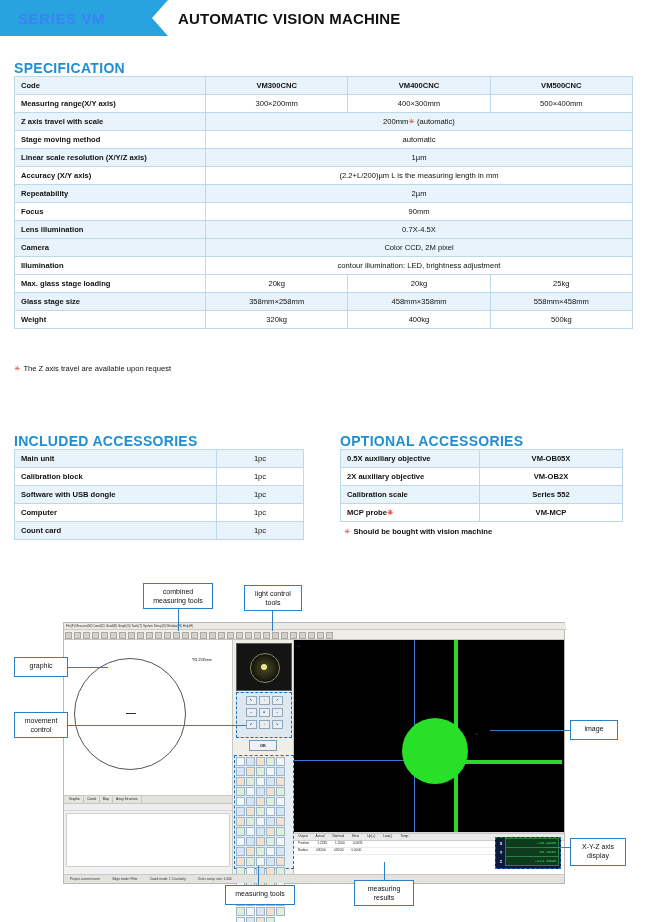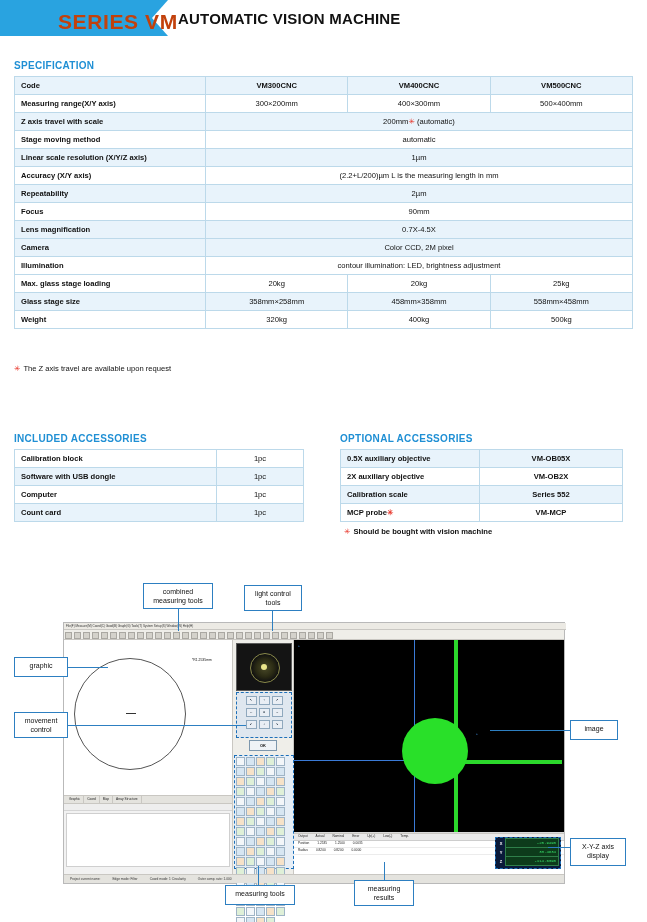--- a/index.html
+++ b/index.html
@@ -22,29 +22,29 @@
     background:#29a3e0;
   }
   .hdr-arrow{
     position:absolute;left:152px;top:0;width:0;height:0;
     border-top:18px solid #29a3e0;
     border-bottom:18px solid #29a3e0;
     border-right:16px solid transparent;
   }
   .hdr-series{
     position:absolute;left:18px;top:10px;
-    color:#c2410c;font-size:21px;font-weight:bold;letter-spacing:.6px;margin-left:40px;
+    color:#3b82f6;font-size:15px;font-weight:bold;letter-spacing:.6px;
   }
   .hdr-title{
     position:absolute;left:178px;top:10px;
     color:#111;font-size:15px;font-weight:bold;letter-spacing:.2px;
   }
   
   .sec-title{
-    color:#1f8fd4;font-size:10px;font-weight:bold;letter-spacing:.3px;
+    color:#1f8fd4;font-size:14px;font-weight:bold;letter-spacing:.3px;
   }
   
   .spec-wrap{position:absolute;left:14px;top:56px;width:619px;border-radius:17px;}
   table{border-collapse:collapse;width:100%;}
   .spec td{
     border:1px solid #bcd9ea;
     height:17px;
     padding:0 6px;
     font-size:7.6px;
     vertical-align:middle;
@@ -236,21 +236,21 @@
         </tr>
         <tr class="odd">
           <td class="lbl">Repeatability</td>
           <td class="c" colspan="3">2µm</td>
         </tr>
         <tr class="even">
           <td class="lbl">Focus</td>
           <td class="c" colspan="3">90mm</td>
         </tr>
         <tr class="odd">
-          <td class="lbl">Lens magnification</td>
+          <td class="lbl">Lens illumination</td>
           <td class="c" colspan="3">0.7X-4.5X</td>
         </tr>
         <tr class="odd">
           <td class="lbl">Camera</td>
           <td class="c" colspan="3">Color CCD, 2M pixel</td>
         </tr>
         <tr class="even">
           <td class="lbl">Illumination</td>
           <td class="c" colspan="3">contour illumination: LED,  brightness adjustment</td>
         </tr>
@@ -277,20 +277,24 @@
 </div>
 
 <div class="note" style="top:364px;">
   <span class="star">✳</span><span>The Z axis travel are available upon request</span>
 </div>
 
 <div class="sec-title" style="position:absolute;left:14px;top:433px;">INCLUDED ACCESSORIES</div>
 <div class="acc" style="left:14px;top:449px;width:290px;">
   <table>
     <tbody id="inc-body">
+        <tr class="odd">
+          <td class="lbl">Main unit</td>
+          <td class="val">1pc</td>
+        </tr>
         <tr class="even">
           <td class="lbl">Calibration block</td>
           <td class="val">1pc</td>
         </tr>
         <tr class="odd">
           <td class="lbl">Software with USB dongle</td>
           <td class="val">1pc</td>
         </tr>
         <tr class="even">
           <td class="lbl">Computer</td>

